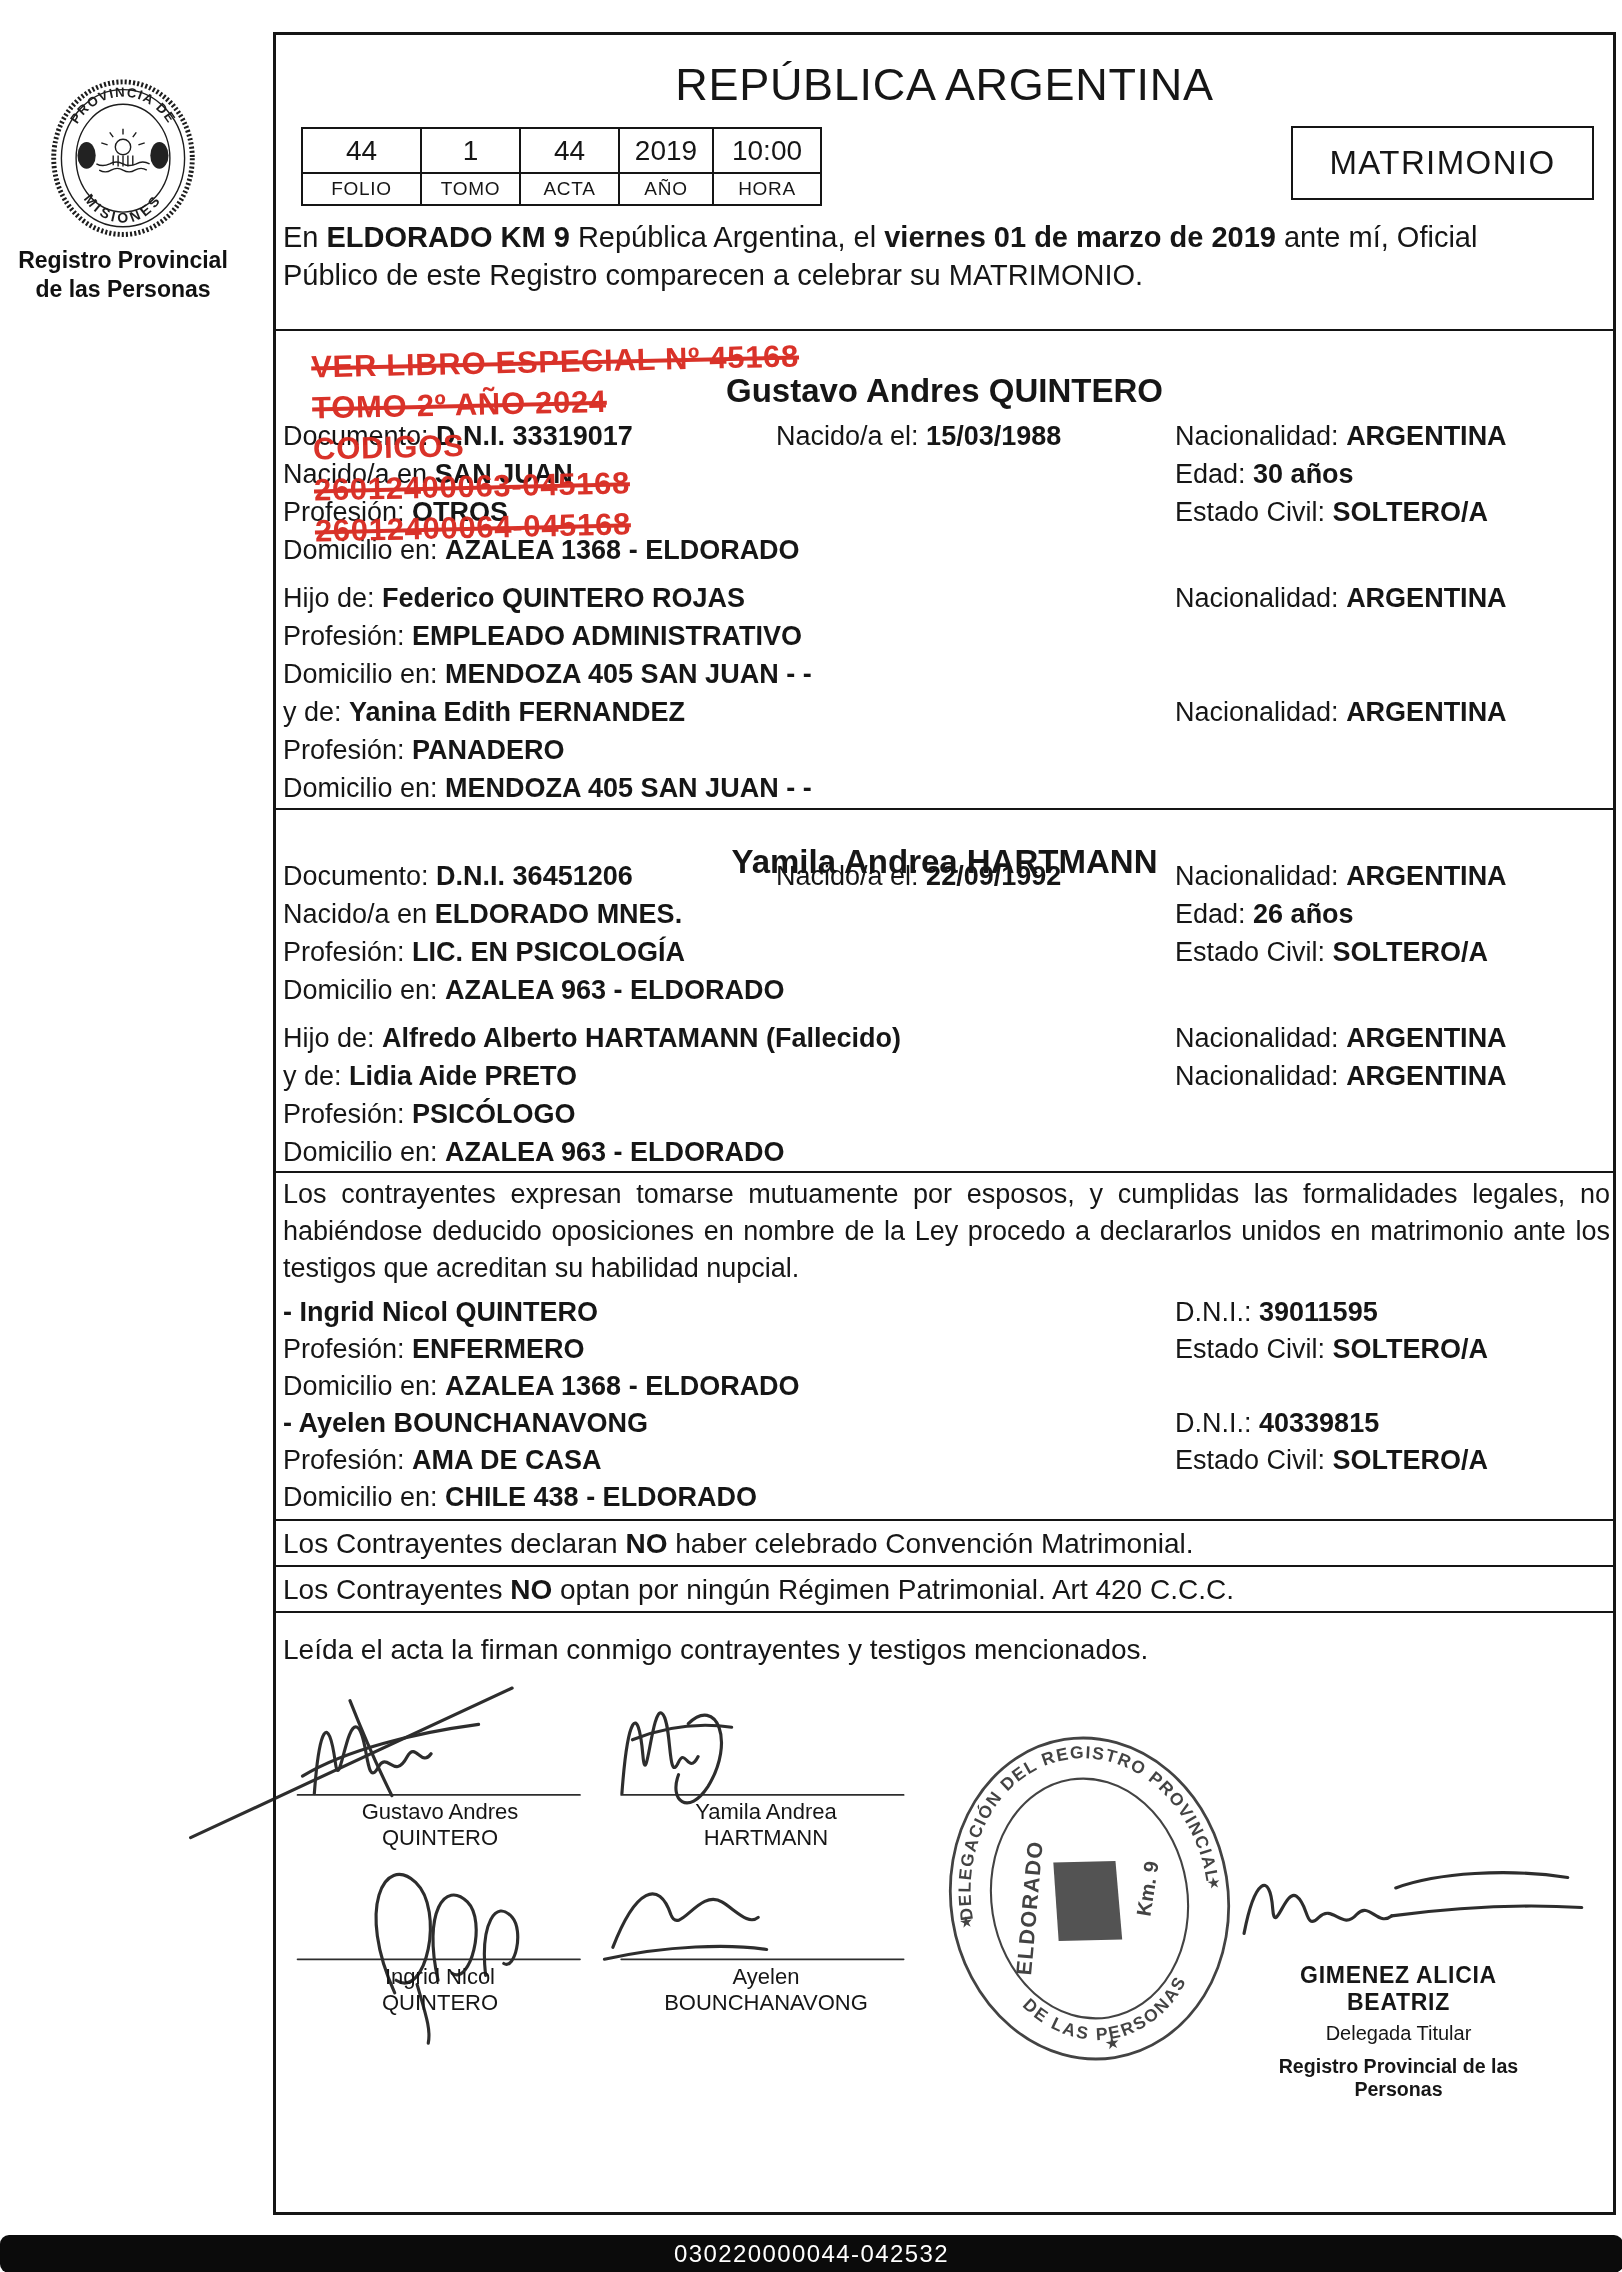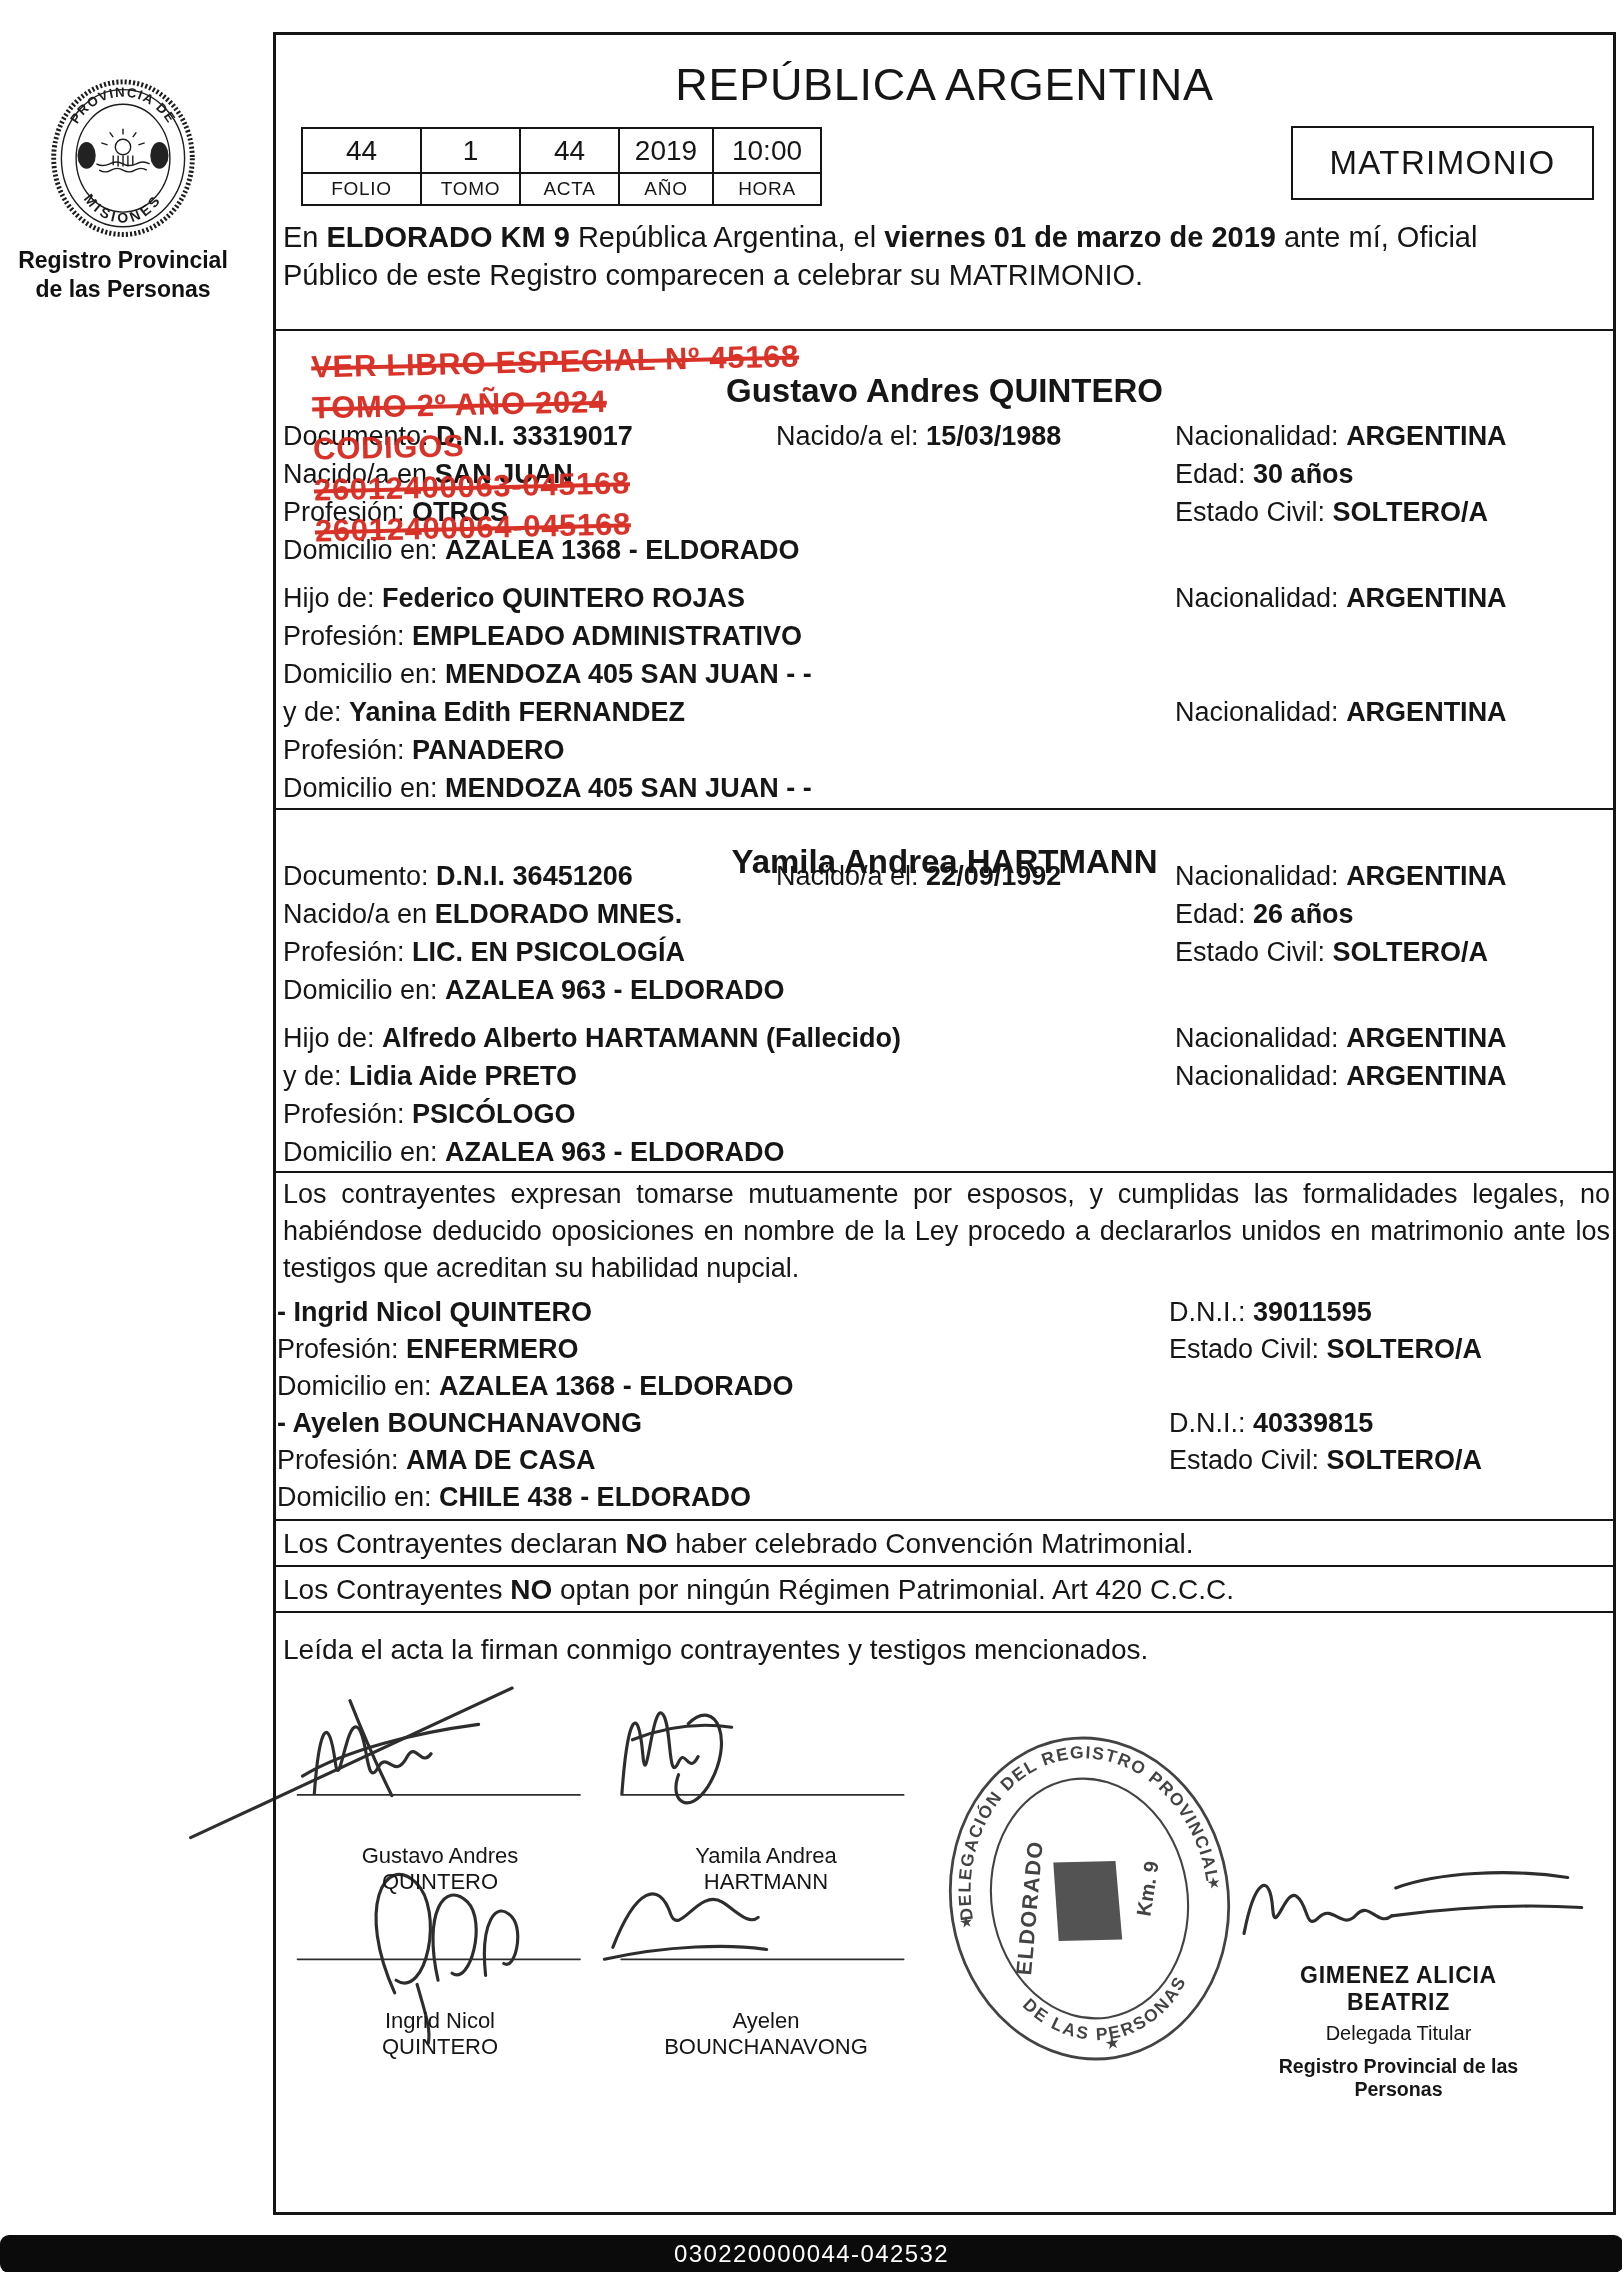--- a/index.html
+++ b/index.html
@@ -41,28 +41,28 @@
 
   .rows{position:absolute;left:7px;width:1327px;}
   .row{position:relative;height:38px;line-height:38px;font-size:27px;white-space:nowrap;}
   .row.gap{margin-top:9.8px;}
   .cell{position:absolute;top:0;}
   .c1{left:0;}.c2{left:493px;}.c3{left:892px;}
   b{font-weight:bold;}
 
   .para{position:absolute;left:7px;width:1327px;font-size:27px;line-height:37px;text-align:justify;}
 
-  .wrows{position:absolute;left:1px;width:1327px;}
+  .wrows{position:absolute;left:7px;width:1327px;}
   .wrow{position:relative;height:37px;line-height:37px;font-size:27px;white-space:nowrap;}
   .wl{position:absolute;left:0;}.wr{position:absolute;left:892px;}
 
   .clause{position:absolute;left:7px;font-size:28px;line-height:36px;white-space:nowrap;}
 
   .sigsvg{position:absolute;left:-91px;top:1622px;}
-  .siglabel{position:absolute;text-align:center;font-size:22px;line-height:26px;margin-top:44px;}
+  .siglabel{position:absolute;text-align:center;font-size:22px;line-height:26px;}
 
   .stampsvg{position:absolute;left:649px;top:1685px;transform:rotate(-9deg);opacity:.88;}
 
   .official{position:absolute;left:972px;top:1927px;width:301px;text-align:center;}
   .official .oname{font-size:23px;font-weight:bold;letter-spacing:0.7px;}
   .official .orole{font-size:20px;margin-top:5.6px;}
   .official .oorg{font-size:19.6px;font-weight:bold;margin-top:10px;}
 
   .footerbar{position:absolute;left:0;top:2235px;width:1623px;height:38px;background:#0b0b0b;color:#ffffff;
              text-align:center;line-height:38px;font-size:24px;letter-spacing:1.4px;border-radius:9px;}

